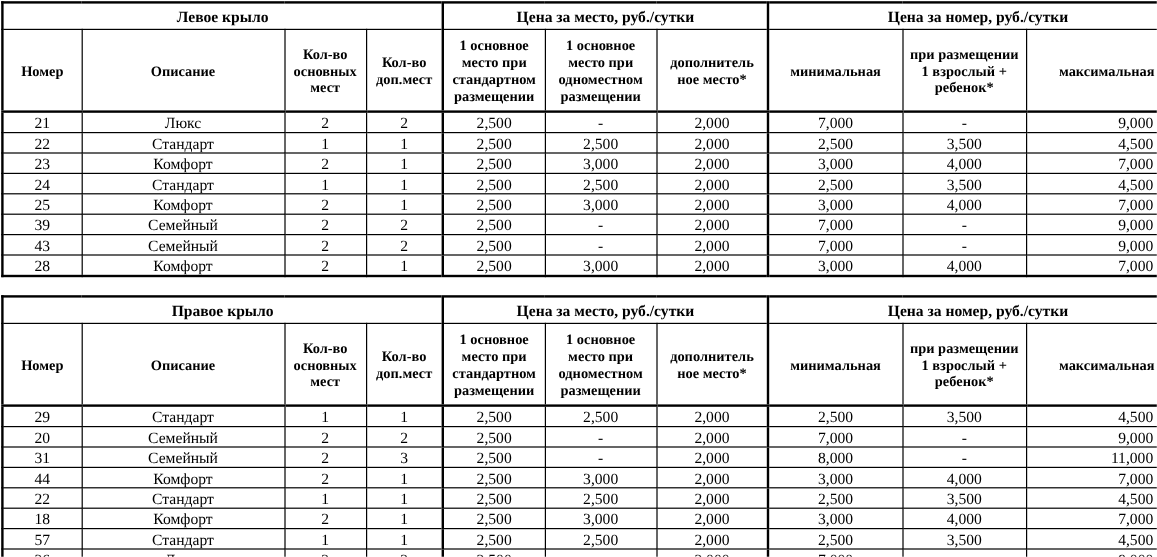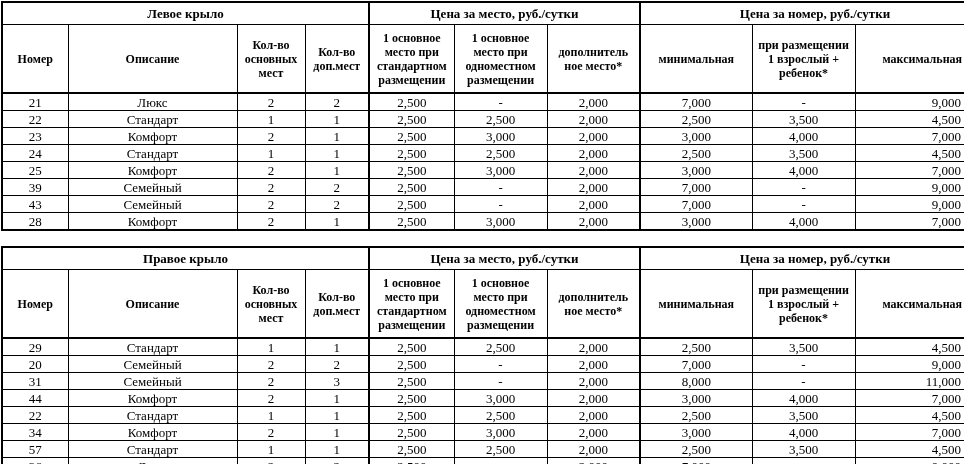--- a/index.html
+++ b/index.html
@@ -277,21 +277,21 @@
           <td>1</td>
           <td>1</td>
           <td class="tl">2,500</td>
           <td>2,500</td>
           <td>2,000</td>
           <td class="tl">2,500</td>
           <td>3,500</td>
           <td class="max">4,500</td>
         </tr>
         <tr>
-          <td>34</td>
+          <td>18</td>
           <td>Комфорт</td>
           <td>2</td>
           <td>1</td>
           <td class="tl">2,500</td>
           <td>3,000</td>
           <td>2,000</td>
           <td class="tl">3,000</td>
           <td>4,000</td>
           <td class="max">7,000</td>
         </tr>

